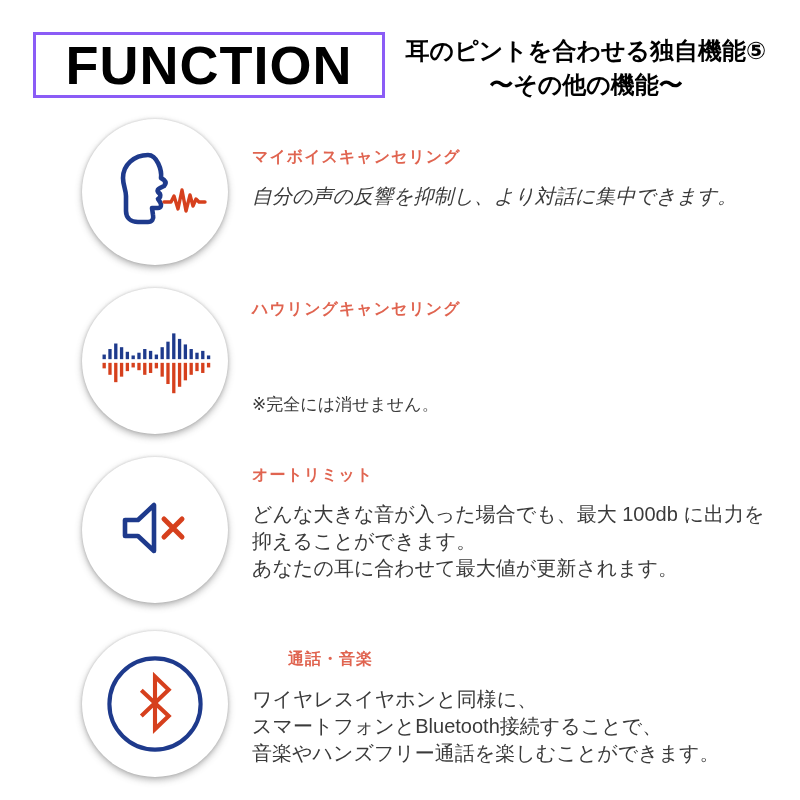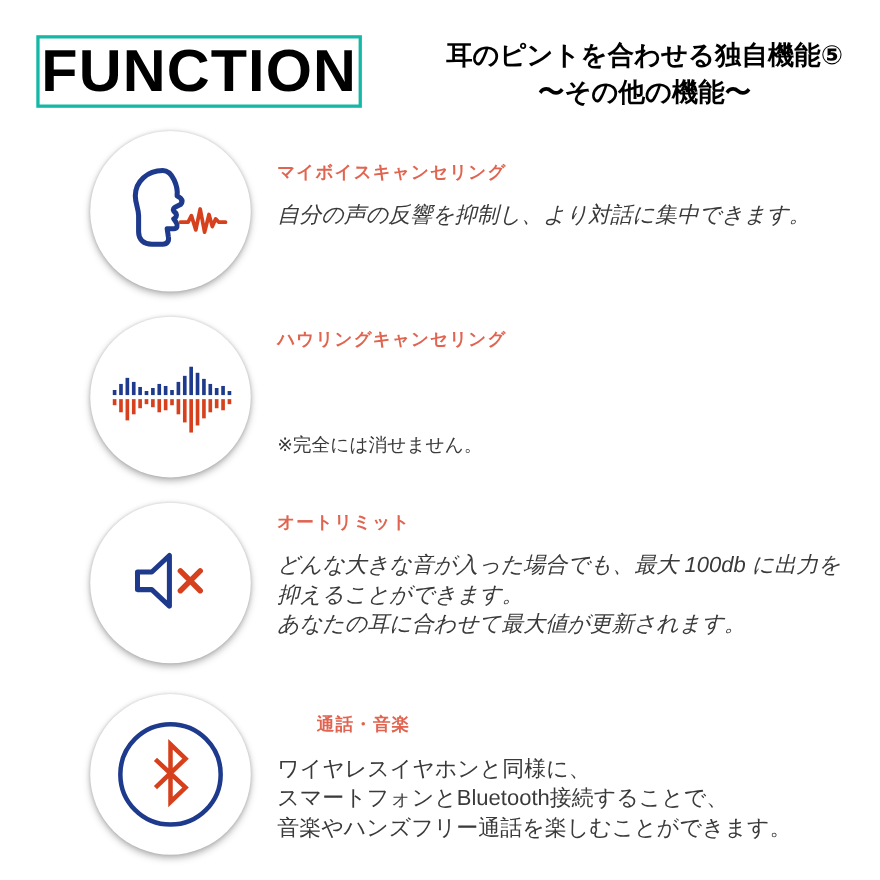--- a/index.html
+++ b/index.html
@@ -2,22 +2,22 @@
 <html style="--accent: #e06450; --icon-blue: #1e3a8c; --icon-red: #d6401d; --body-text: #3a3a3a;"><head>
 <meta charset="utf-8">
 <style>
   html,body{margin:0;padding:0;background:#fff;}
   .page{
     position:relative;width:800px;height:800px;background:#ffffff;overflow:hidden;
     font-family:"Liberation Sans","DejaVu Sans",sans-serif;color:#222;
   }
   
   .function-box{
-    position:absolute;left:33px;top:32px;width:296px;height:66px;
-    border:3px solid #14b8a6;box-sizing:border-box;
+    position:absolute;left:33px;top:32px;width:352px;height:66px;
+    border:3px solid #8b5cf6;box-sizing:border-box;
     display:flex;align-items:center;justify-content:center;
     font-size:54px;font-weight:bold;letter-spacing:1px;color:#000;white-space:nowrap;
   }
   .header-title{
     position:absolute;left:388px;top:34px;width:396px;text-align:center;
     font-size:24px;font-weight:bold;color:#000;line-height:34px;
   }
   
   .feature{position:absolute;left:0;width:800px;height:170px;}
   .circle{
@@ -33,21 +33,21 @@
   .fbody{
     position:absolute;left:252px;font-size:20px;line-height:27px;
     color:var(--body-text,#3a3a3a);white-space:nowrap;
   }
   .fnote{
     position:absolute;left:252px;font-size:17px;
     color:var(--body-text,#3a3a3a);white-space:nowrap;
   }
   .f1{top:119px;} .f1 .ftitle{top:28px;} .f1 .fbody{top:64px;font-style:italic;}
   .f2{top:288px;} .f2 .ftitle{top:11px;} .f2 .fbody{top:47px;} .f2 .fnote{top:105px;}
-  .f3{top:457px;padding-left:48px;} .f3 .ftitle{top:8px;}  .f3 .fbody{top:44px;font-style:italic;}
+  .f3{top:457px;padding-left:48px;} .f3 .ftitle{top:8px;}  .f3 .fbody{top:44px;}
   .f4{top:631px;} .f4 .ftitle{top:18px;margin-left:36px;} .f4 .fbody{top:55px;}
   
   .st-blue{stroke:var(--icon-blue,#1e3a8c);fill:none;}
   .st-red{stroke:var(--icon-red,#d6401d);fill:none;}
   .fl-blue{fill:var(--icon-blue,#1e3a8c);}
   .fl-red{fill:var(--icon-red,#d6401d);}
 </style>
 </head>
 <body>
 

